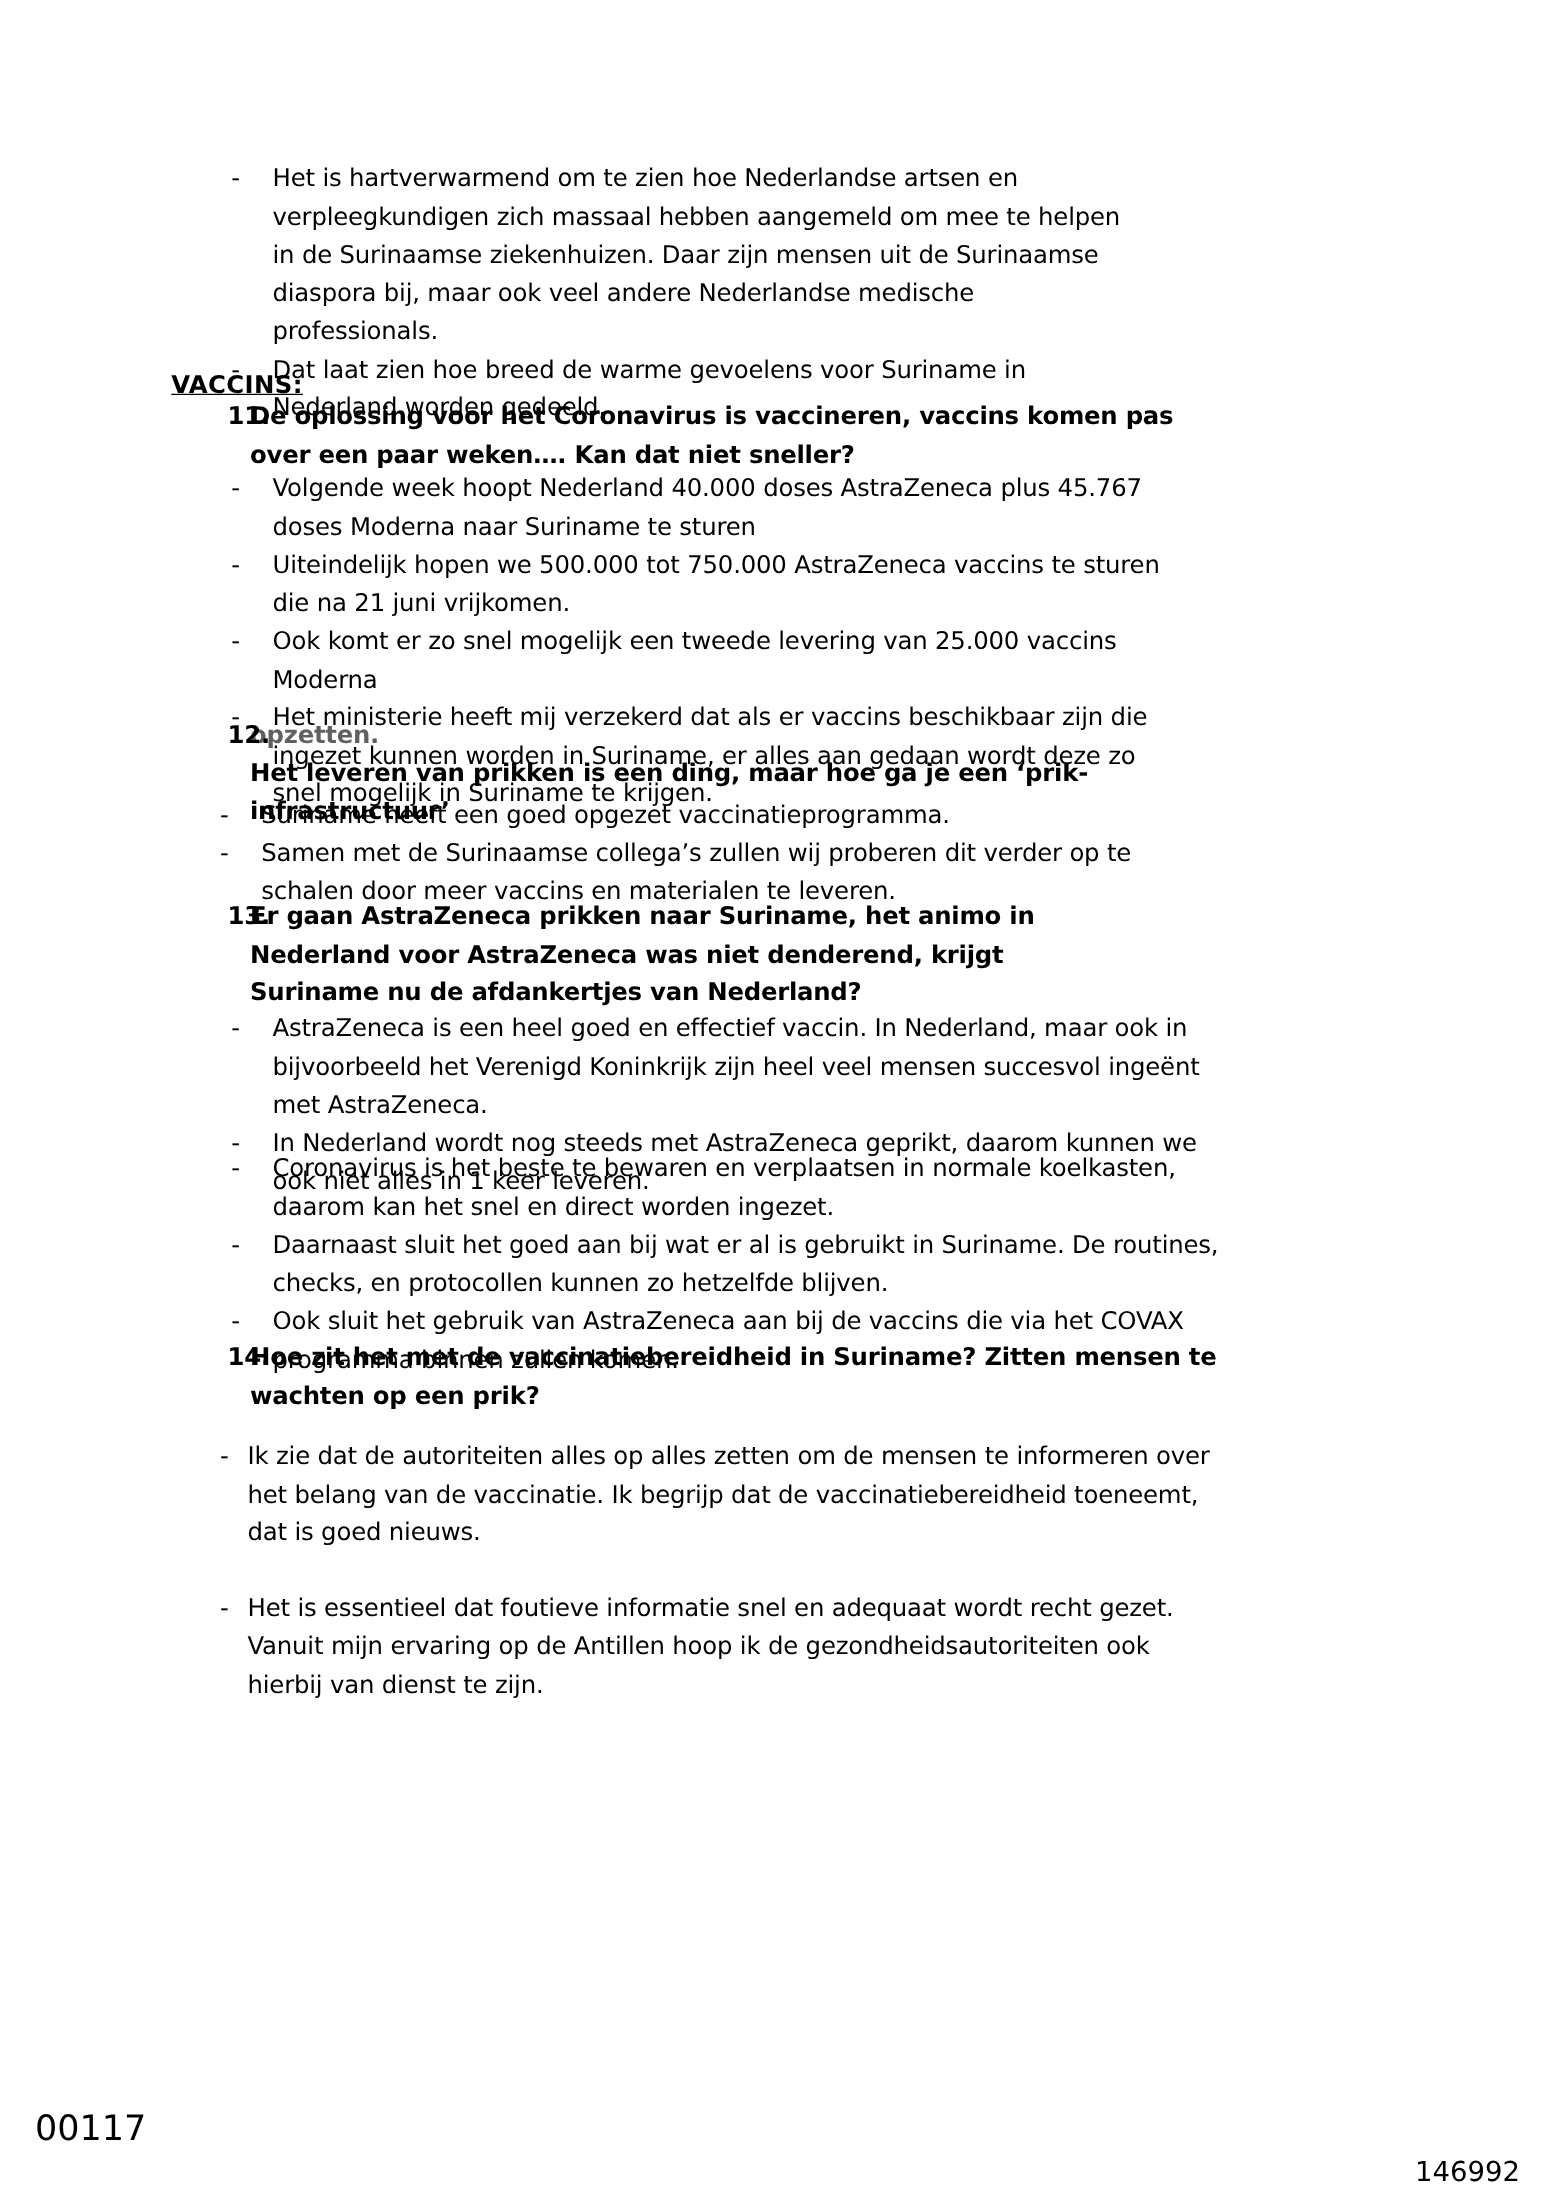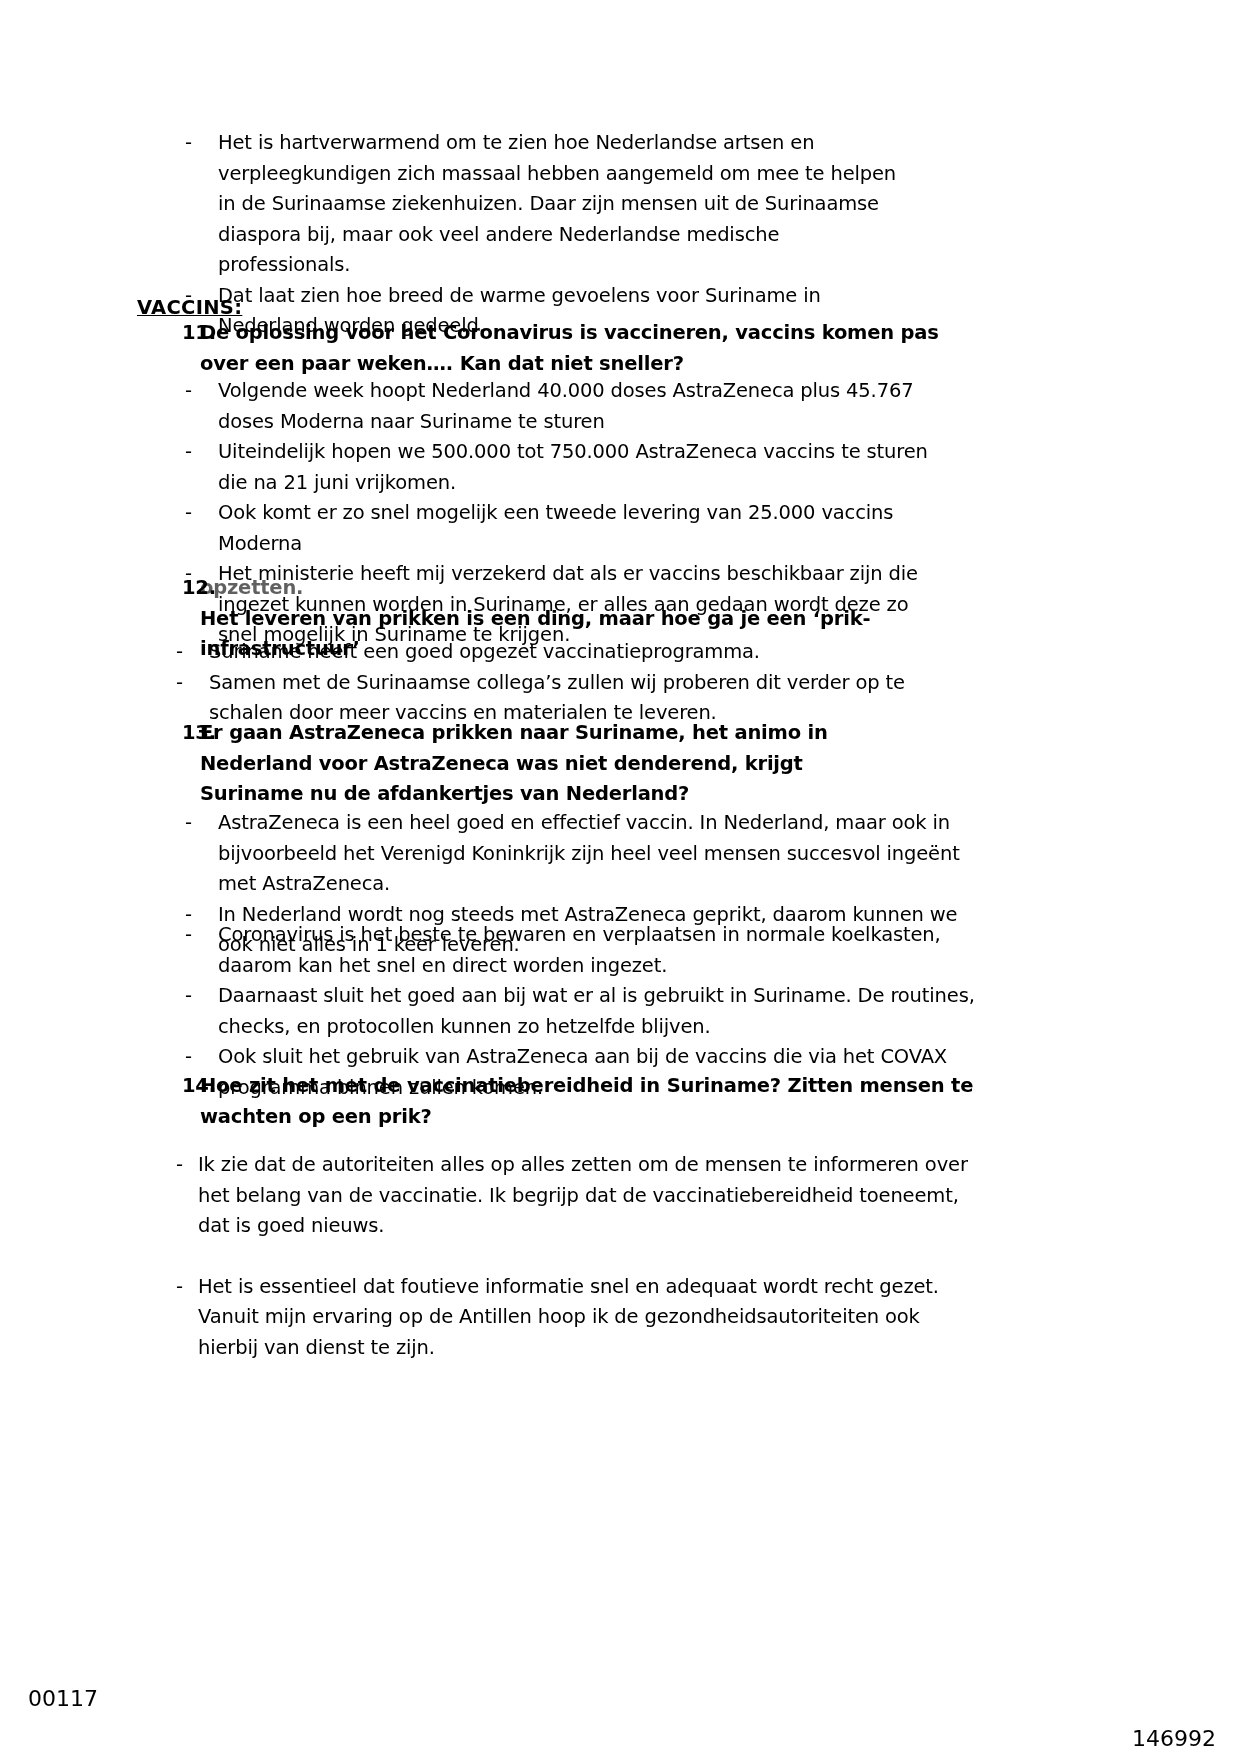--- a/index.html
+++ b/index.html
@@ -73,21 +73,21 @@
     line-height: 30.5px;
     text-decoration: underline;
     letter-spacing: 0.3px;
     margin-top: 13px;
   }
 
   .footer-left {
     position: absolute;
     left: 28px;
     top: 1686px;
-    font-size: 22px;
+    font-size: 28px;
     letter-spacing: 0px;
     font-family: "DejaVu Sans", sans-serif;
   }
   .footer-right {
     position: absolute;
     right: 24px;
     top: 1686px;
     font-size: 22px;
     letter-spacing: 0px;
     font-family: "DejaVu Sans", sans-serif;

